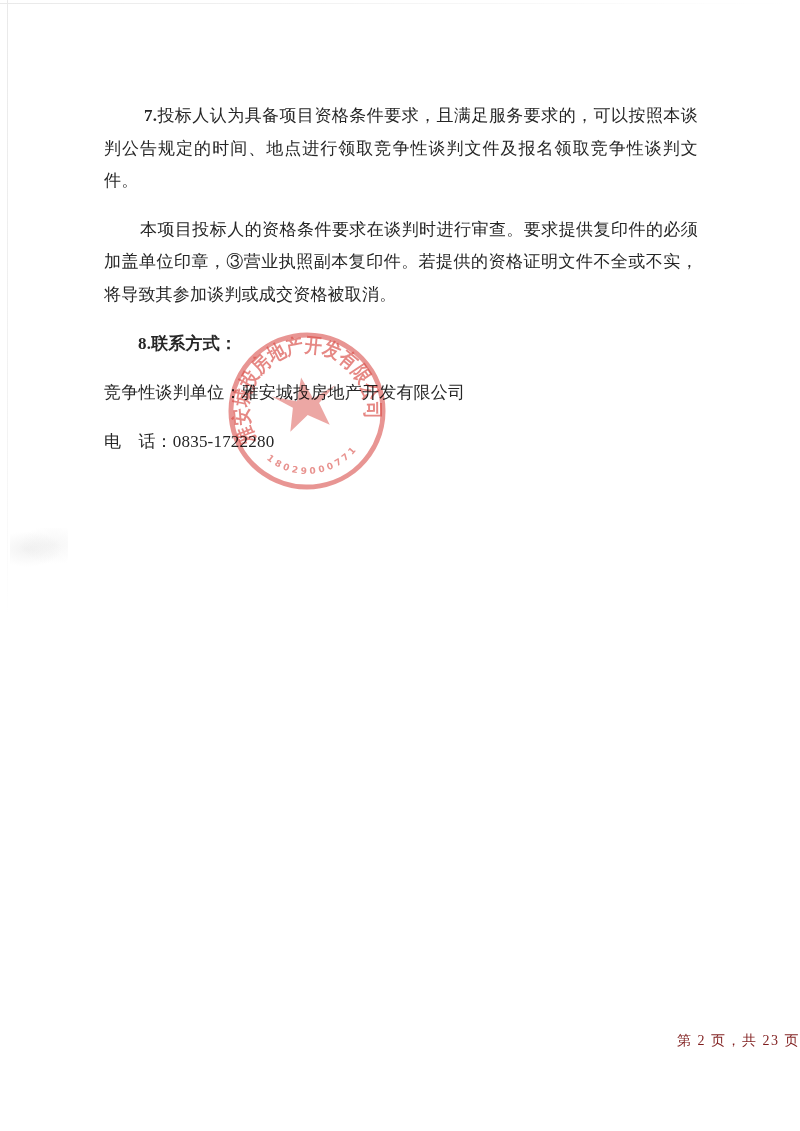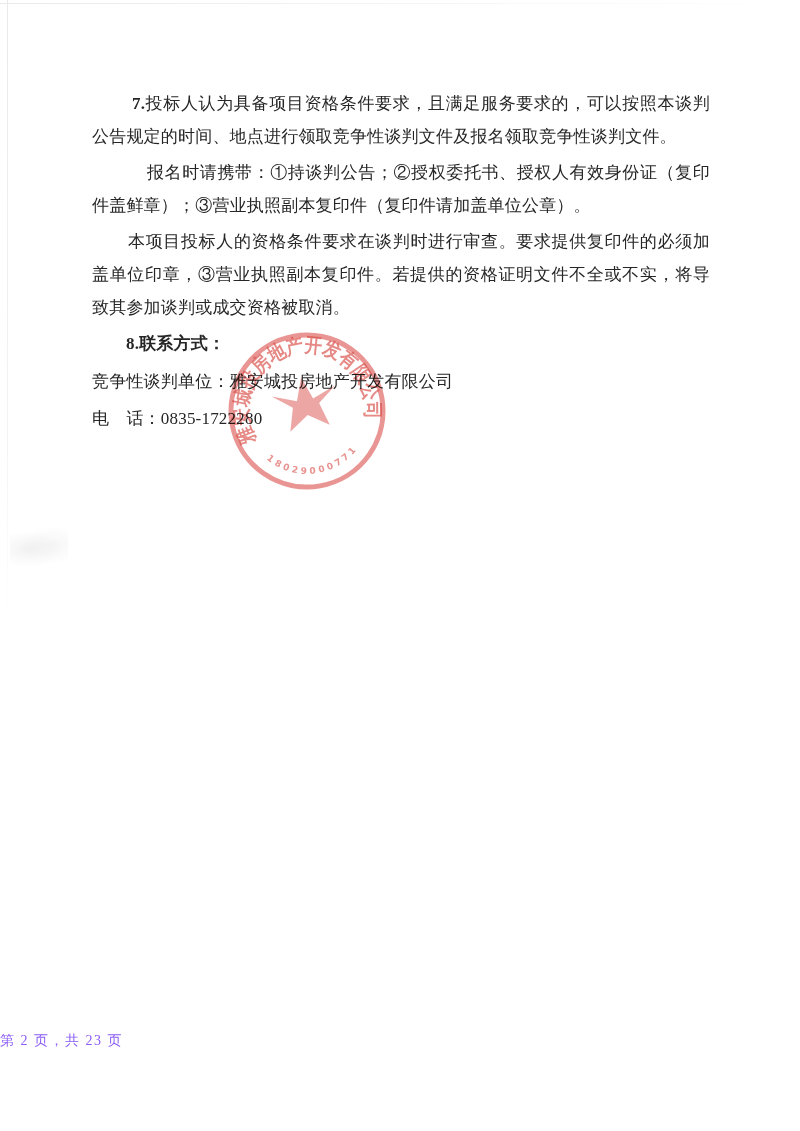--- a/index.html
+++ b/index.html
@@ -41,21 +41,21 @@
     position: absolute;
     left: 88px;
     top: 84px;
     width: 626px;
     font-size: 17px;
     line-height: 32.6px;
     text-align: justify;
     letter-spacing: 0.2px;
   }
   .content p {
-    margin: 4px;
+    margin: 16px;
     padding: 0;
   }
   .para-7  { text-indent: 40px; }
   .para-reg { text-indent: 55px; margin-top: 4px; }
   .para-review { text-indent: 36px; }
   .num-bold { font-weight: bold; }
   .heading-8 {
     text-indent: 34px;
     font-weight: bold;
   }
@@ -77,40 +77,39 @@
     mix-blend-mode: multiply;
     opacity: 0.92;
     pointer-events: none;
   }
 
   .footer {
     position: absolute;
     left: 0;
     top: 1032px;
     width: 100%;
-    text-align: left;
+    text-align: right;
     font-size: 14px;
     letter-spacing: 1.5px;
-    color: #8b5cf6;
+    color: #7f1d1d;
   }
 </style>
 </head>
 <body>
 
 <div class="page">
 
   <div class="scan-edge-top"></div>
   <div class="scan-edge-left"></div>
   <div class="scan-smudge"></div>
 
   <div class="content">
 
     <p class="para-7"><span class="num-bold">7.</span><span>投标人认为具备项目资格条件要求，且满足服务要求的，可以按照本谈判公告规定的时间、地点进行领取竞争性谈判文件及报名领取竞争性谈判文件。</span></p>
 
-    <p class="para-reg">报名时请携带：①持谈判公告；②授权委托书、授权人有效身份证（复印件盖鲜章）；③营业执照副本复印件（复印件请加盖单位公章）。</p>
 
     <p class="para-review">本项目投标人的资格条件要求在谈判时进行审查。要求提供复印件的必须加盖单位印章，③营业执照副本复印件。若提供的资格证明文件不全或不实，将导致其参加谈判或成交资格被取消。</p>
 
     <p class="heading-8"><span>8.</span><span>联系方式：</span></p>
 
     <div class="contact-block">
       <p class="contact-line bold"><span>竞争性谈判单位：</span><span>雅安城投房地产开发有限公司</span></p>
 
 
       <p class="contact-line"><span>电　话：</span><span>0835-1722280</span></p>

